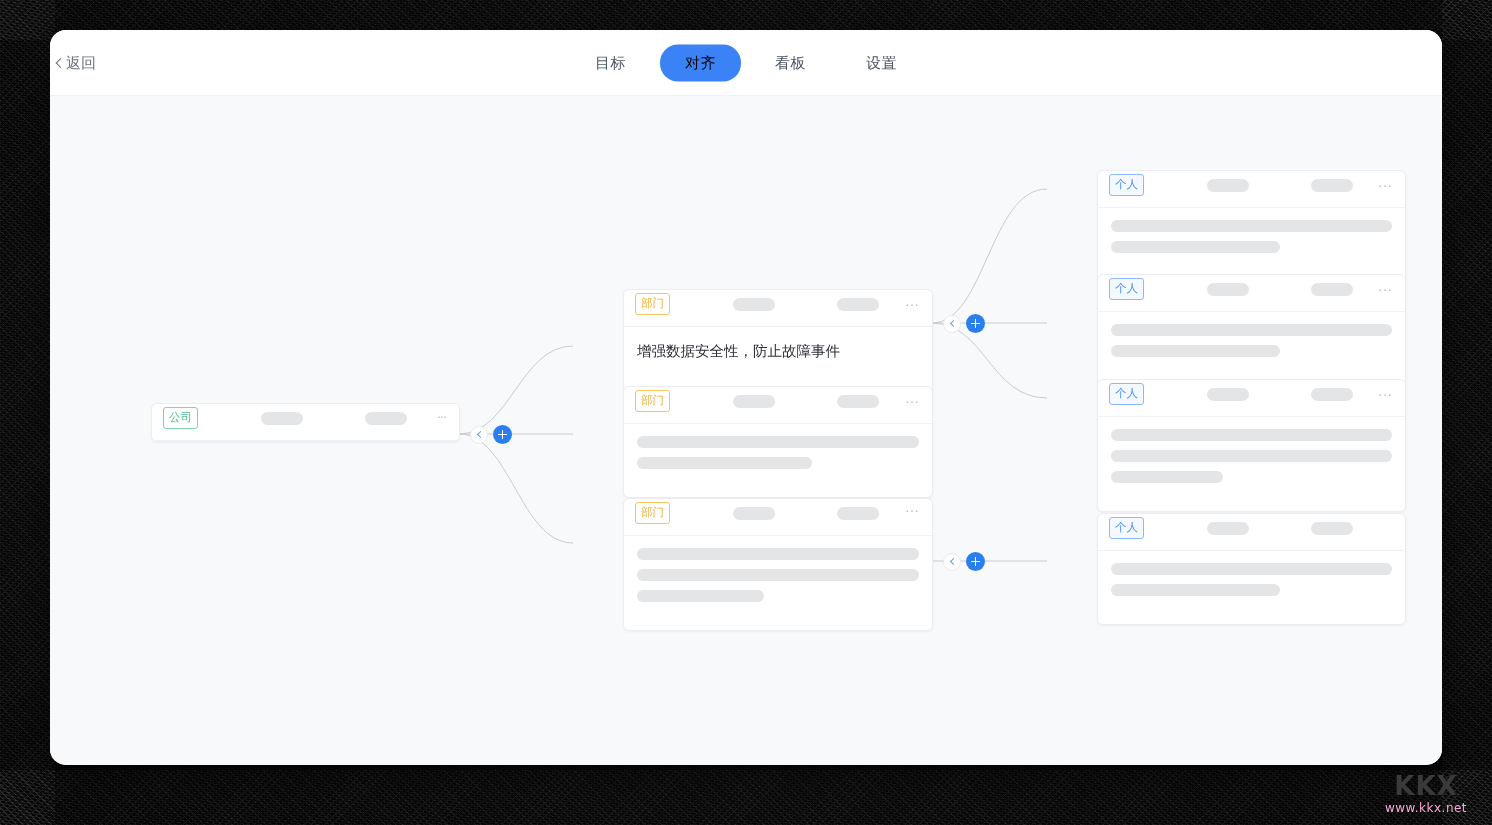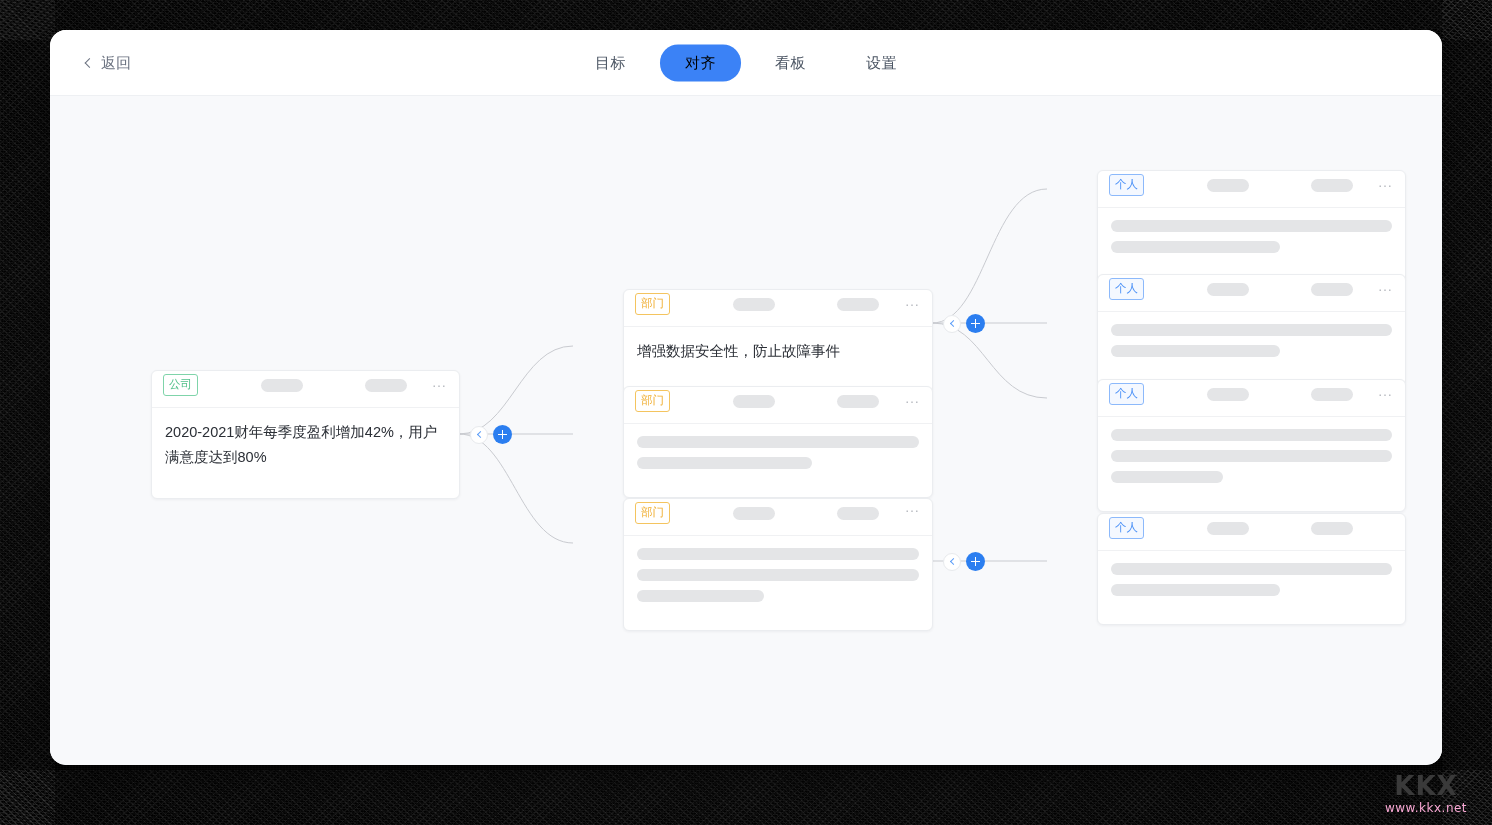--- a/index.html
+++ b/index.html
@@ -44,23 +44,23 @@
   }
 
   
   #topbar {
     position: relative;
     height: 66px;
     background: #fff;
     border-bottom: 1px solid #eef0f3;
   }
   #back-btn {
-    position: absolute; left: 30px; top: 50%;
+    position: absolute; left: 1px; top: 50%;
     transform: translateY(-50%);
-    display: flex; align-items: center; gap: 6px;
+    display: flex; align-items: center; 
     color: #6b7280; font-size: 15px;
     cursor: pointer;
     padding: 4px 6px;
   }
   #back-btn .chev {
     display: inline-block;
     width: 7px; height: 7px;
     border-left: 1.6px solid #6b7280;
     border-bottom: 1.6px solid #6b7280;
     transform: rotate(45deg);
@@ -235,29 +235,26 @@
         <path d="M882,227 C935,227 940,93 997,93"></path>
         <path d="M882,227 L997,227"></path>
         <path d="M882,227 C935,227 940,302 997,302"></path>
 
         <path d="M833,465 L872,465"></path>
 
         <path d="M882,465 L997,465"></path>
       </g>
     </svg>
 
-    <div class="card" style="left:101px; top:274px; width:309px;">
+    <div class="card" style="left:101px; top:307px; width:309px;font-family:Liberation Mono, monospace;">
       <div class="card-head">
         <span class="badge company">公司</span>
         <span class="pill p1"></span>
         <span class="pill p2"></span>
         <span class="dots">…</span>
-      </div>
-      <div class="card-body">
-        <div class="card-text">2020-2021财年每季度盈利增加42%，用户满意度达到80%</div>
       </div>
     </div>
 
     <div class="card" style="left:573px; top:193px; width:310px;">
       <div class="card-head">
         <span class="badge dept">部门</span>
         <span class="pill p1"></span>
         <span class="pill p2"></span>
         <span class="dots">…</span>
       </div>

